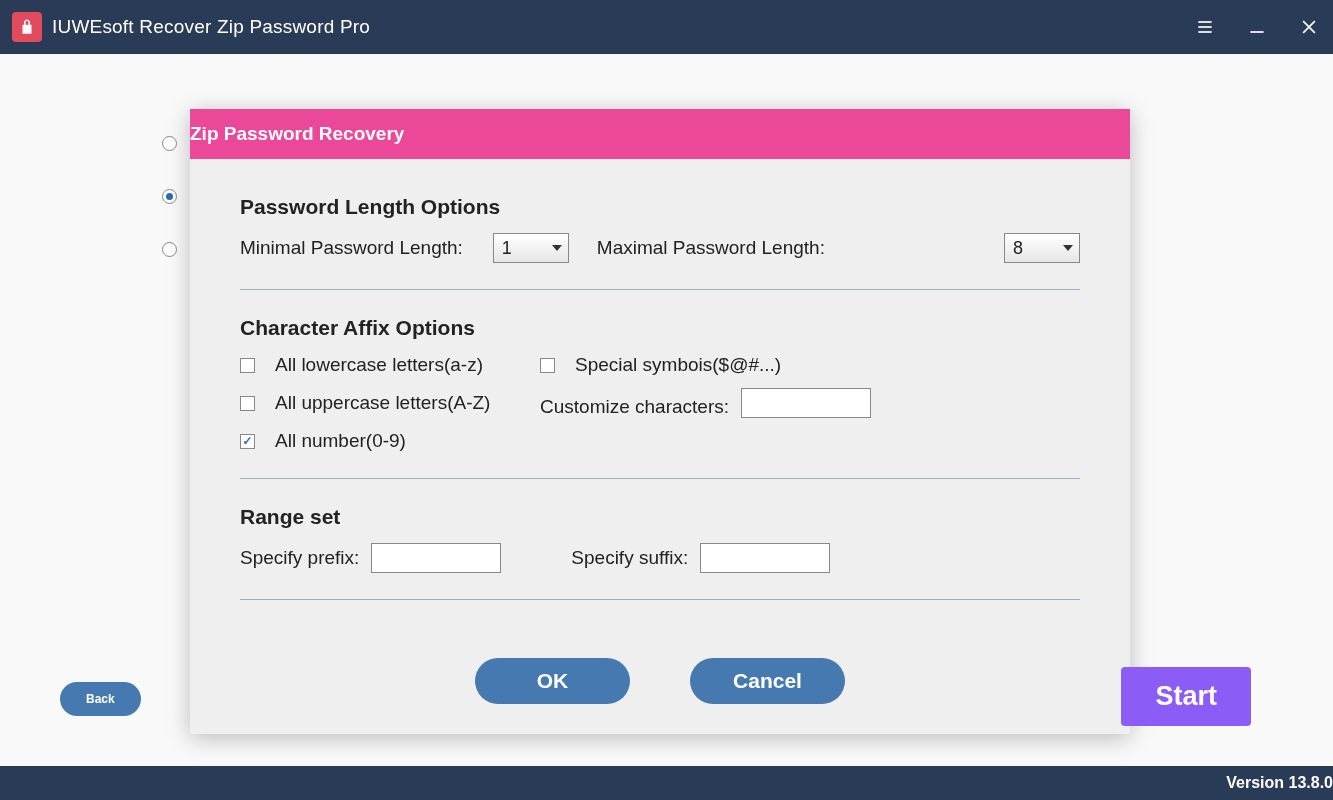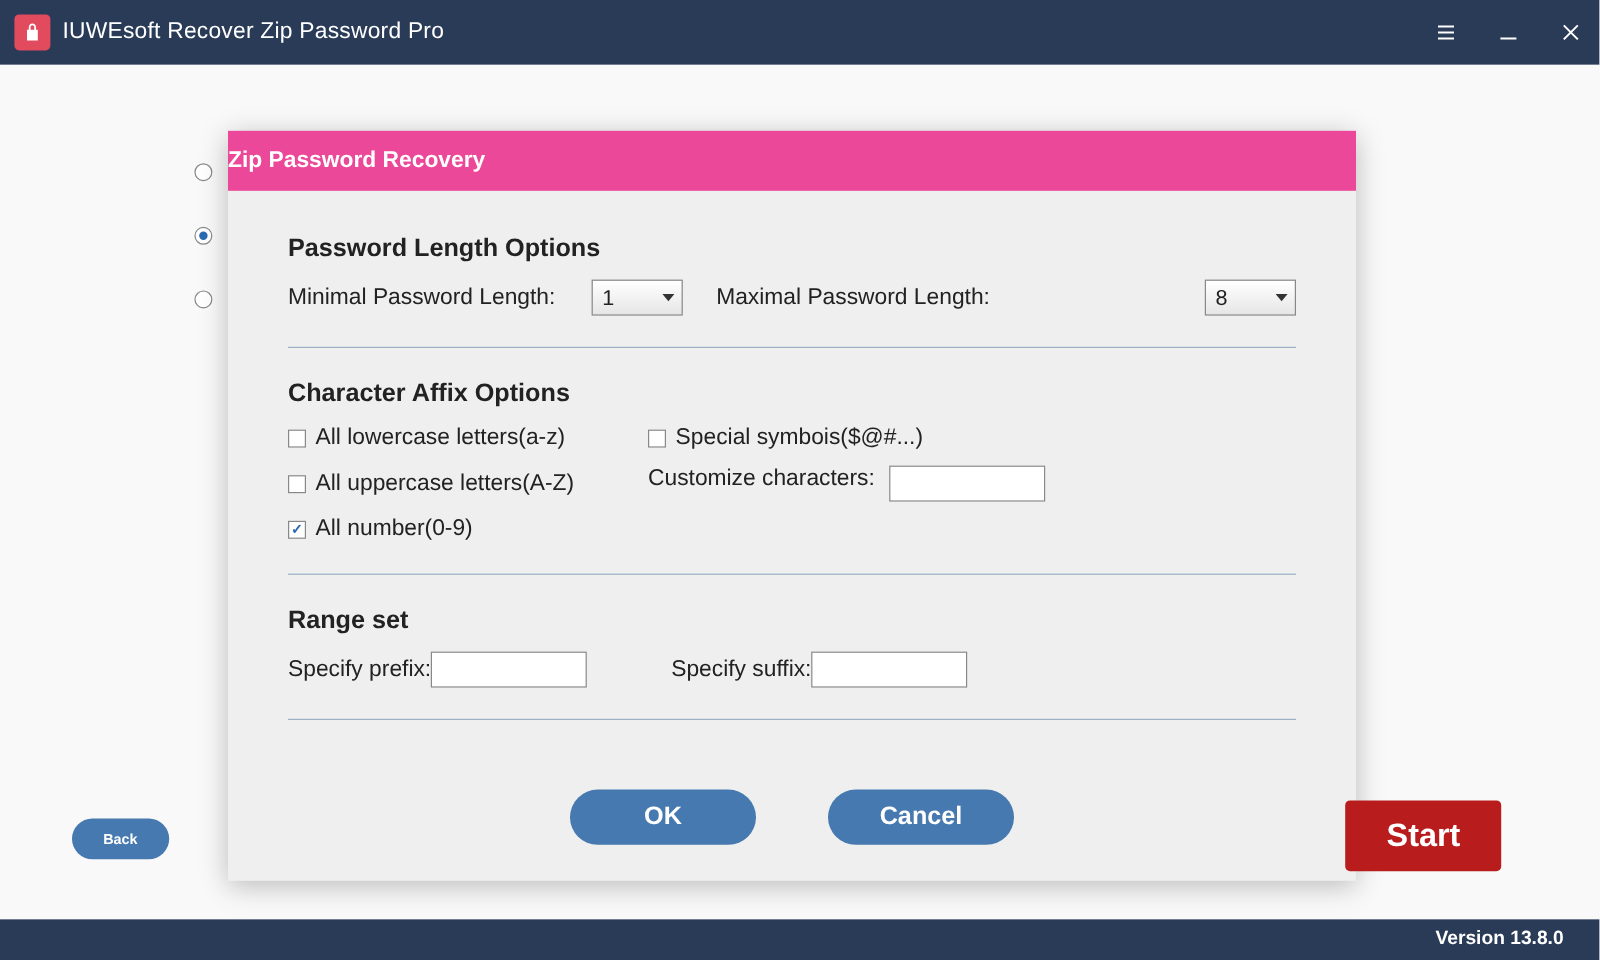--- a/index.html
+++ b/index.html
@@ -139,57 +139,58 @@
 .char-grid {
   display: grid;
   grid-template-columns: 300px 380px;
   row-gap: 12px;
   font-size: 19px;
   color: #222;
 }
 .checkbox-row {
   display: flex;
   align-items: center;
-  gap: 8px;
+  gap: 20px;
 }
 .cbox {
   width: 15px;
   height: 15px;
   border: 1.5px solid #888;
   background: #fff;
   display: flex;
   align-items: center;
   justify-content: center;
   cursor: pointer;
   font-size: 12px;
   color: #2a6ab2;
 }
 .cbox.checked::after { content: '✓'; font-weight: bold; }
 .customize-row {
   display: flex;
-  align-items: flex-start;
+  align-items: flex-end;
   gap: 12px;
 }
 .text-input {
   height: 30px;
   border: 1px solid #888;
   background: #fff;
   padding: 0 6px;
   font-size: 16px;
 }
 .text-input.w130 { width: 130px; }
 .affix-row {
   display: flex;
   gap: 70px;
   font-size: 19px;
   color: #222;
 }
 .affix-pair {
   display: flex;
   align-items: center;
+  gap: 12px;
 }
 .dialog-footer {
   display: flex;
   justify-content: center;
   gap: 60px;
   padding: 12px 0 30px 0;
 }
 .dlg-btn {
   background: #4679af;
   color: #fff;
@@ -211,36 +212,35 @@
   border-radius: 24px;
   padding: 10px 26px;
   font-size: 12px;
   font-weight: 600;
   cursor: pointer;
 }
 .start-btn {
   position: absolute;
   right: 82px;
   bottom: 40px;
-  background: #b91c1c;
+  background: #8b5cf6;
   color: #fff;
   border: none;
   border-radius: 4px;
   padding: 14px 34px;
   font-size: 27px;
   font-weight: 600;
   cursor: pointer;
 }
 .statusbar {
   background: #2a3b58;
   height: 34px;
   display: flex;
   align-items: center;
   justify-content: flex-end;
-  padding-right: 30px;
   color: #fff;
   font-size: 16px;
   font-weight: 600;
 }
 </style>
 </head>
 <body>
 
 <div class="titlebar">
   <div class="app-icon">

